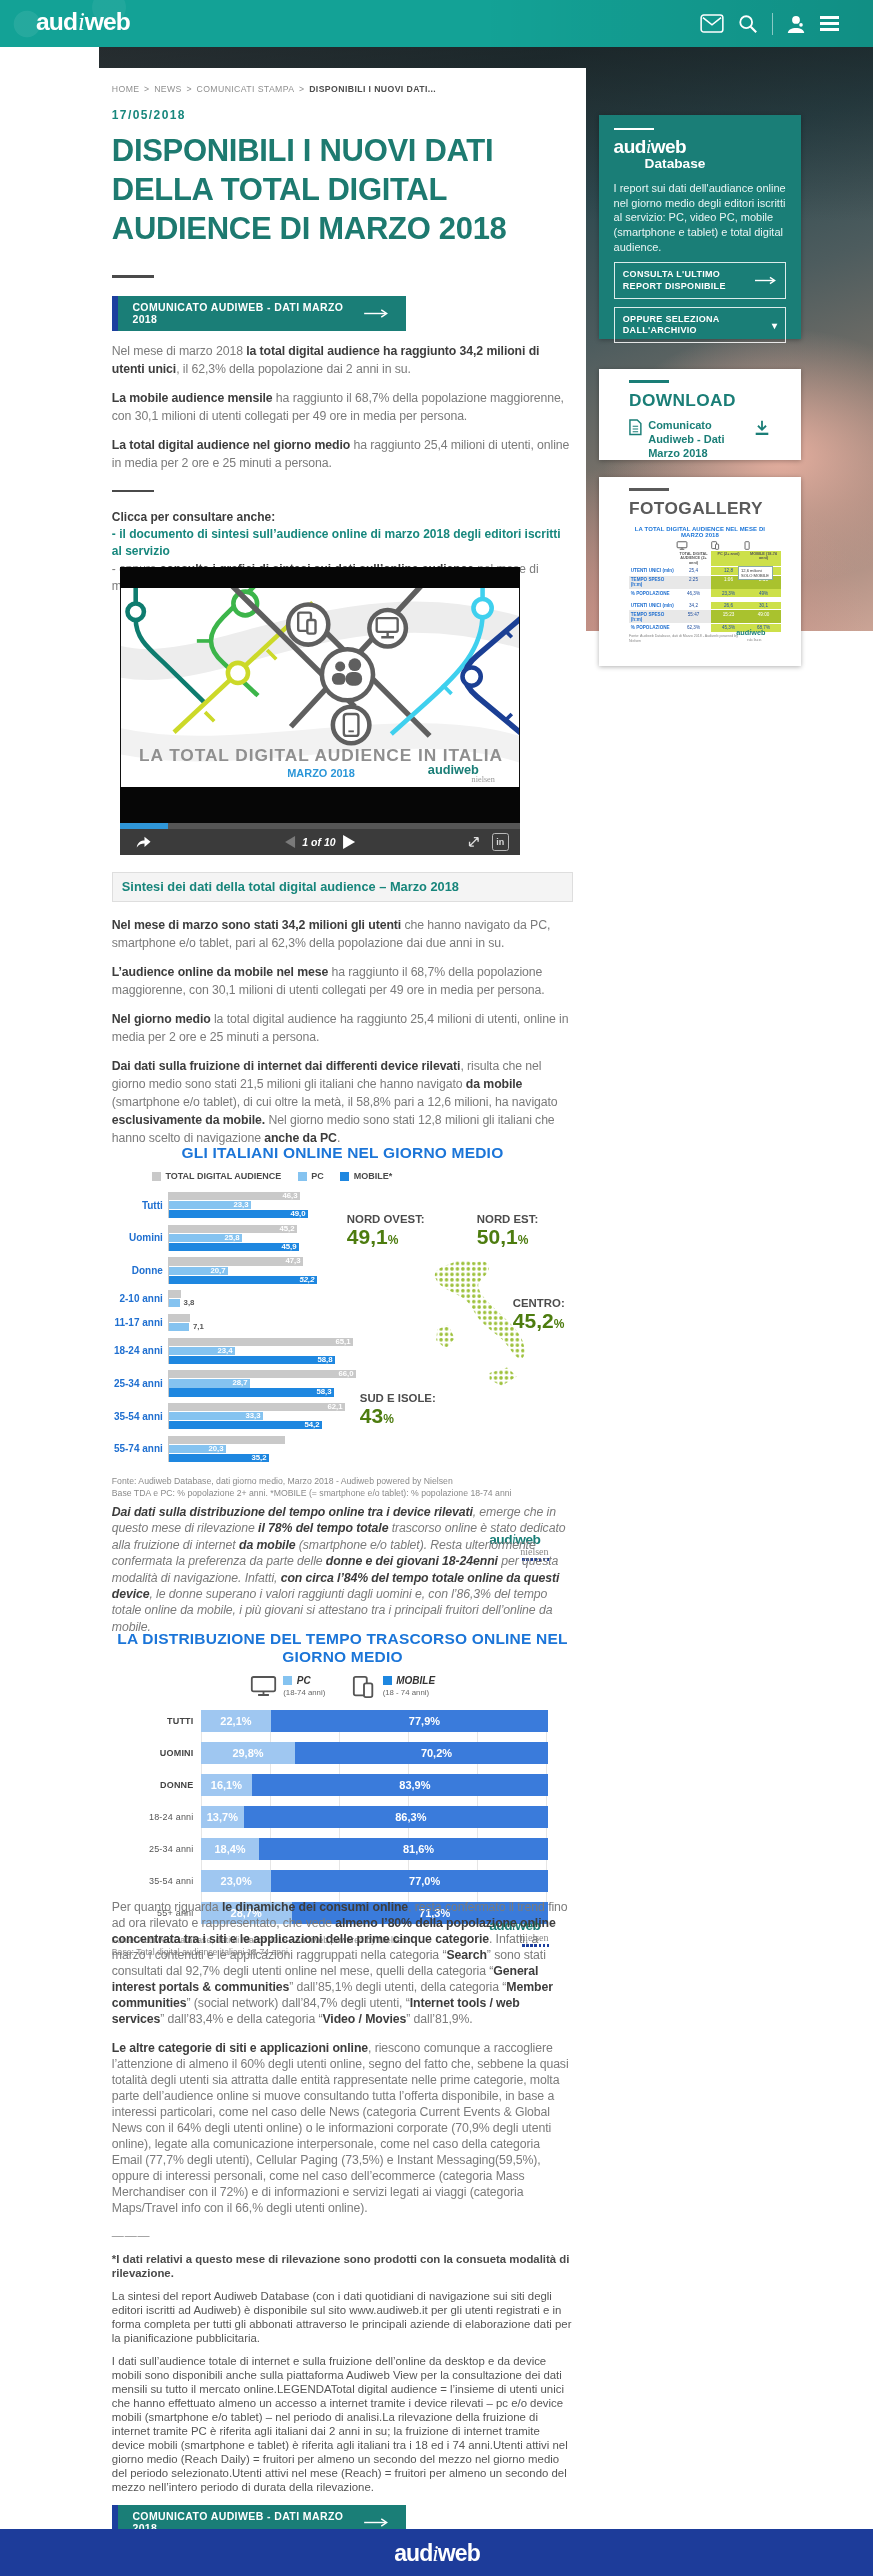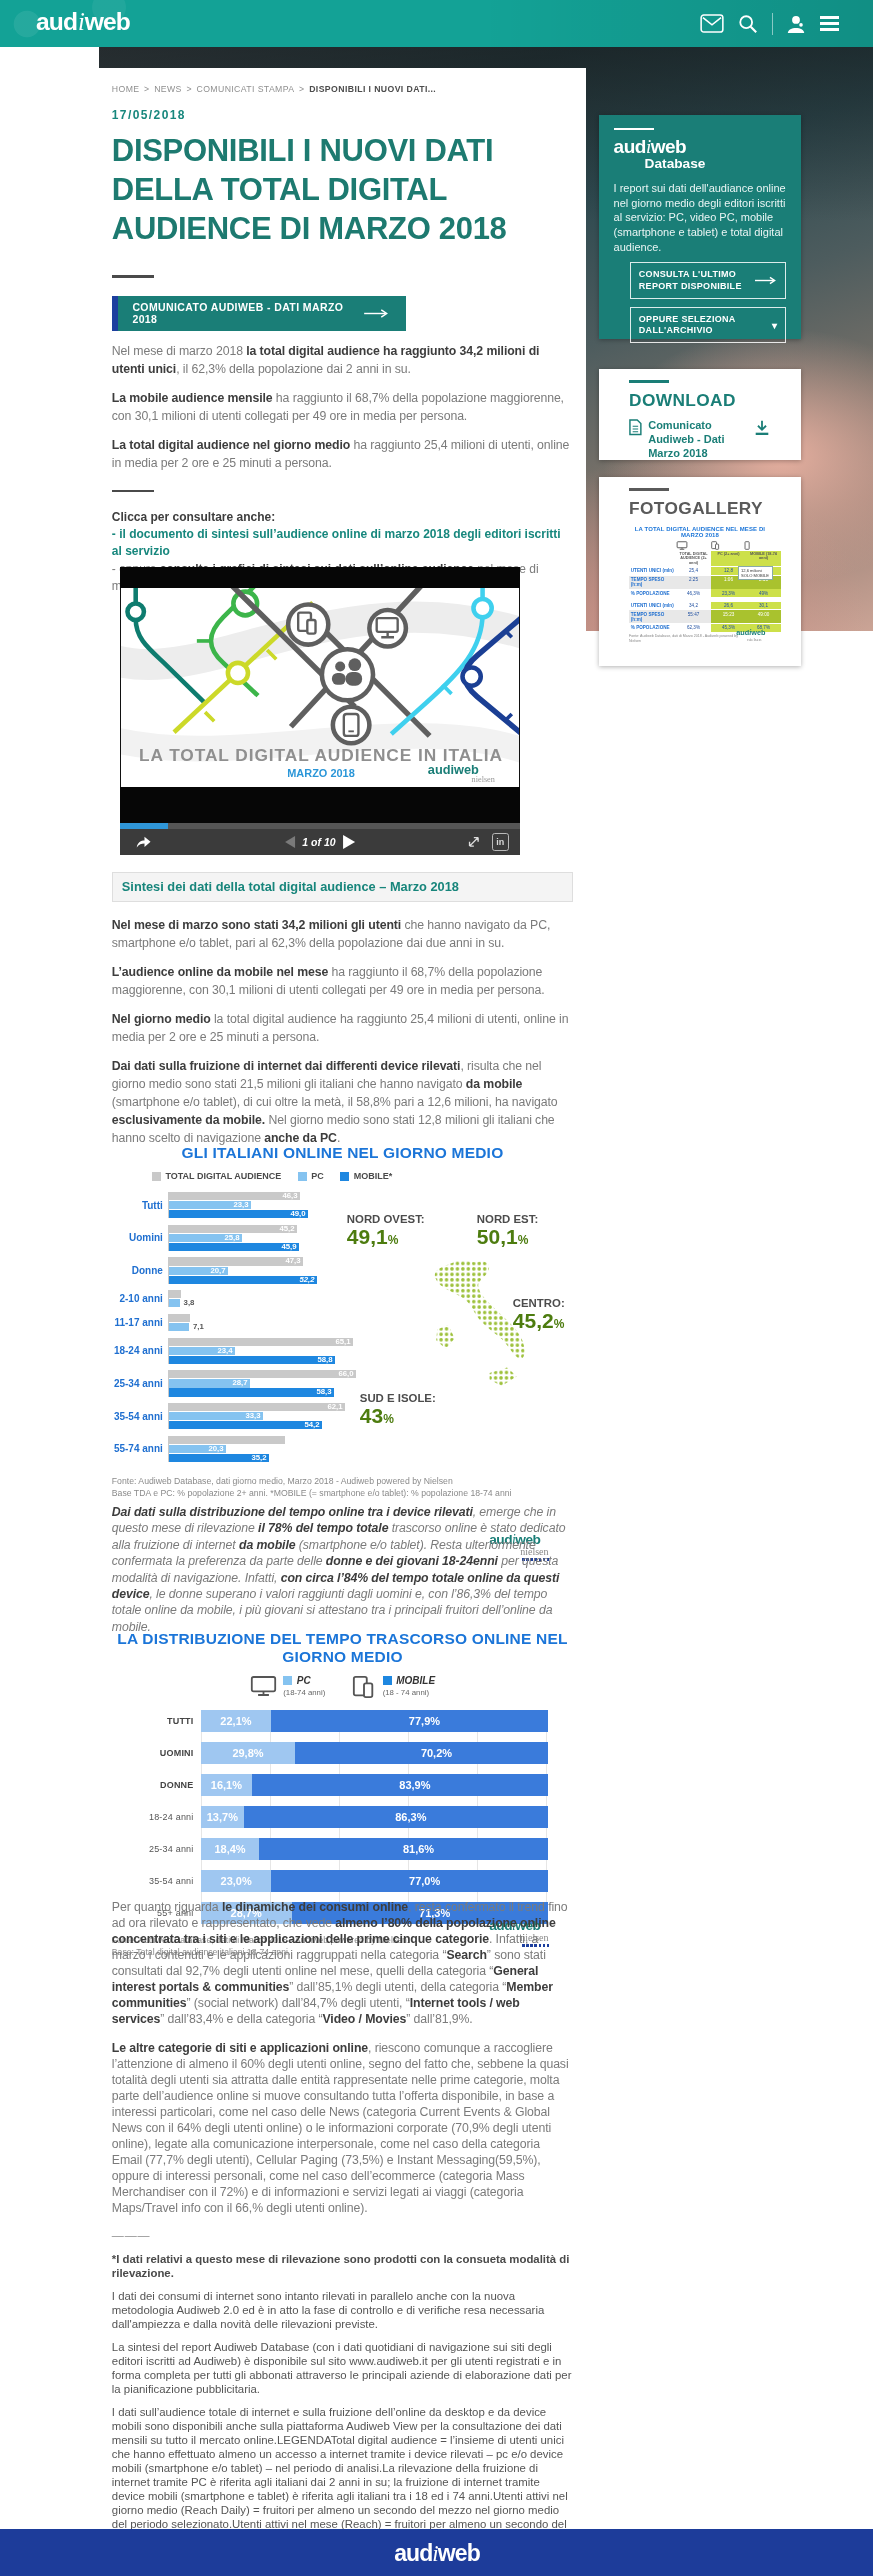--- a/index.html
+++ b/index.html
@@ -125,21 +125,21 @@
 
   
   .sb-teal{position:absolute;left:599px;top:115px;width:202px;height:224px;background:#1a7e77;z-index:12;
     box-sizing:border-box;padding:12.8px 14.6px;box-shadow:0 0.9px 4.6px rgba(0,0,0,.3);}
   .wline{width:40px;height:2.7px;background:#fff;}
   .dblogo{margin-top:9px;color:#fff;font-size:19px;font-weight:bold;letter-spacing:-0.5px;line-height:16.4px;}
   .dblogo .swirl{font-family:"Liberation Serif",serif;font-style:italic;font-weight:normal;}
   .dblogo .sub{display:block;font-size:13.7px;margin-left:31px;letter-spacing:0;}
   .dbdesc{margin-top:9px;color:#eaf5f4;font-size:11px;line-height:14.6px;}
   .sbbtn{border:0.9px solid rgba(255,255,255,.85);color:#fff;font-size:9px;font-weight:bold;letter-spacing:0.3px;
-    padding:5.5px 8.2px;display:flex;justify-content:space-between;align-items:center;margin-top:8.2px;cursor:pointer;line-height:1.3;margin-left:16px;}
+    padding:5.5px 8.2px;display:flex;justify-content:space-between;align-items:center;margin-top:8.2px;cursor:pointer;line-height:1.3;}
   .sbbtn .caret{font-size:10px;}
 
   .sb-box{position:absolute;left:599px;width:202px;background:#fff;z-index:12;box-sizing:border-box;
     padding:11px 30px;box-shadow:0 0.9px 4.6px rgba(0,0,0,.3);}
   .sb-dl{top:369px;height:91px;}
   .sb-fg{top:477px;height:189px;}
   .tealline{width:40px;height:2.7px;background:#1a7e77;}
   .grayline{width:40px;height:2.7px;background:#5a5a5a;}
   .sbhead{margin-top:7.3px;font-size:17.3px;font-weight:bold;letter-spacing:0.4px;}
   .sbhead.teal{color:#1a7e77;}
@@ -599,21 +599,20 @@
             <i></i>
           </div>
       </div>
     </div>
 
     <div class="sec tail" style="top:1820px;">
       <p class="body" data-interactable="false"><span>Per quanto riguarda </span><b>le dinamiche dei consumi online</b><span>, resta confermato il trend fino ad ora rilevato e rappresentato, che vede </span><b>almeno l’80% della popolazione online concentrata tra i siti e le applicazioni delle prime cinque categorie</b><span>. Infatti, a marzo i contenuti e le applicazioni raggruppati nella categoria “</span><b>Search</b><span>” sono stati consultati dal 92,7% degli utenti online nel mese, quelli della categoria “</span><b>General interest portals &amp; communities</b><span>” dall’85,1% degli utenti, della categoria “</span><b>Member communities</b><span>” (social network) dall’84,7% degli utenti, “</span><b>Internet tools / web services</b><span>” dall’83,4% e della categoria “</span><b>Video / Movies</b><span>” dall’81,9%.</span></p>
       <p class="body" style="margin-top:12.8px;" data-interactable="false"><b>Le altre categorie di siti e applicazioni online</b><span>, riescono comunque a raccogliere l’attenzione di almeno il 60% degli utenti online, segno del fatto che, sebbene la quasi totalità degli utenti sia attratta dalle entità rappresentate nelle prime categorie, molta parte dell’audience online si muove consultando tutta l’offerta disponibile, in base a interessi particolari, come nel caso delle News (categoria Current Events &amp; Global News con il 64% degli utenti online) o le informazioni corporate (70,9% degli utenti online), legate alla comunicazione interpersonale, come nel caso della categoria Email (77,7% degli utenti), Cellular Paging (73,5%) e Instant Messaging(59,5%), oppure di interessi personali, come nel caso dell’ecommerce (categoria Mass Merchandiser con il 72%) e di informazioni e servizi legati ai viaggi (categoria Maps/Travel info con il 66,% degli utenti online).</span></p>
       <div class="dashes" data-interactable="false">———</div>
       <p class="note first" data-interactable="false">*I dati relativi a questo mese di rilevazione sono prodotti con la consueta modalità di rilevazione.</p>
-      <p class="note" data-interactable="false">I dati dei consumi di internet sono intanto rilevati in parallelo anche con la nuova metodologia Audiweb 2.0 ed è in atto la fase di controllo e di verifiche resa necessaria dall'ampiezza e dalla novità delle rilevazioni previste.</p>
       <p class="note" data-interactable="false">La sintesi del report Audiweb Database (con i dati quotidiani di navigazione sui siti degli editori iscritti ad Audiweb) è disponibile sul sito www.audiweb.it per gli utenti registrati e in forma completa per tutti gli abbonati attraverso le principali aziende di elaborazione dati per la pianificazione pubblicitaria.</p>
       <p class="note" data-interactable="false">I dati sull’audience totale di internet e sulla fruizione dell’online da desktop e da device mobili sono disponibili anche sulla piattaforma Audiweb View per la consultazione dei dati mensili su tutto il mercato online.LEGENDATotal digital audience = l’insieme di utenti unici che hanno effettuato almeno un accesso a internet tramite i device rilevati – pc e/o device mobili (smartphone e/o tablet) – nel periodo di analisi.La rilevazione della fruizione di internet tramite PC è riferita agli italiani dai 2 anni in su; la fruizione di internet tramite device mobili (smartphone e tablet) è riferita agli italiani tra i 18 ed i 74 anni.Utenti attivi nel giorno medio (Reach Daily) = fruitori per almeno un secondo del mezzo nel giorno medio del periodo selezionato.Utenti attivi nel mese (Reach) = fruitori per almeno un secondo del mezzo nell’intero periodo di durata della rilevazione.</p>
       <div class="cta" style="margin-top:11px;" data-interactable="true">
         <span data-interactable="false">COMUNICATO AUDIWEB - DATI MARZO 2018</span>
         <svg class="arrow-svg" width="25.5" height="9" viewBox="0 0 28 10" data-interactable="false">
             <line x1="0" y1="5" x2="24" y2="5" stroke="#fff" stroke-width="1.6"></line>
             <path d="M19,1 L25,5 L19,9" fill="none" stroke="#fff" stroke-width="1.6"></path>
           </svg>
       </div>
     </div>

